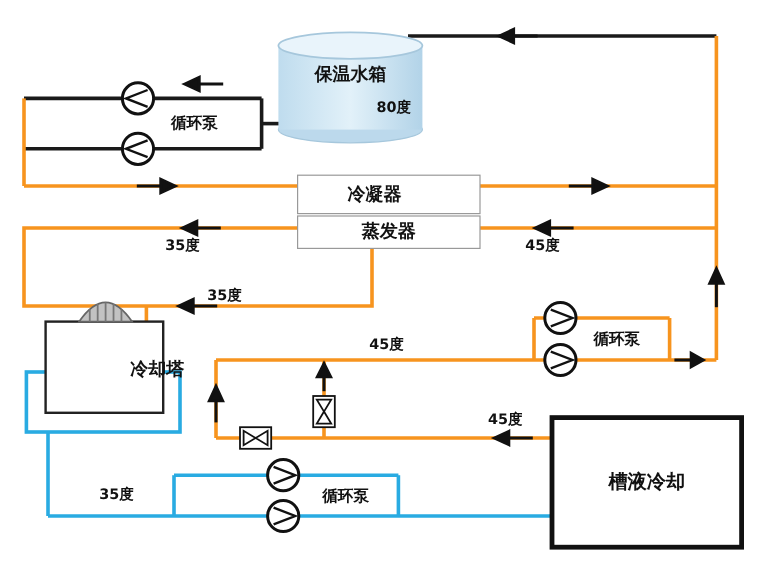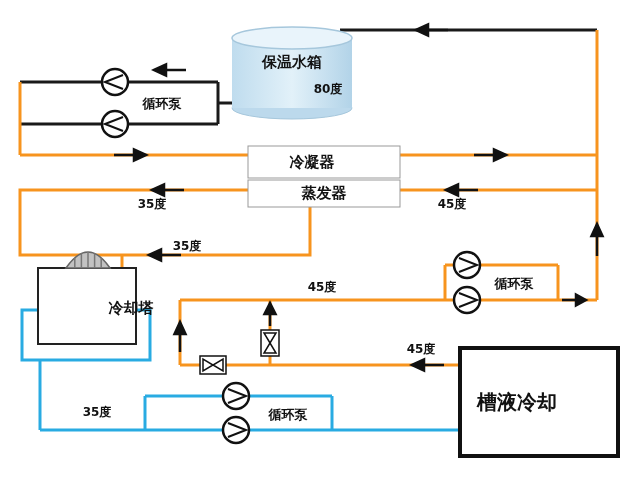--- a/index.html
+++ b/index.html
@@ -210,17 +210,17 @@
 <div class="lbl med" style="left:162px;top:103px;">循环泵</div>
 <div class="lbl big halo" style="left:312px;top:162px;">冷凝器</div>
 <div class="lbl big halo" style="left:324px;top:193px;">蒸发器</div>
 <div class="lbl tmp" style="left:152px;top:204px;">35度</div>
 <div class="lbl tmp" style="left:452px;top:204px;">45度</div>
 <div class="lbl tmp" style="left:187px;top:246px;">35度</div>
 <div class="lbl tmp" style="left:322px;top:287px;">45度</div>
 <div class="lbl big" style="left:87px;top:308px;margin-left:44px;">冷却塔</div>
 <div class="lbl med" style="left:514px;top:283px;">循环泵</div>
 <div class="lbl tmp" style="left:421px;top:349px;">45度</div>
-<div class="lbl big" style="left:517px;top:402px;font-size:20px;">槽液冷却</div>
+<div class="lbl big" style="left:539px;top:402px;font-size:16px;">槽液冷却</div>
 <div class="lbl med" style="left:288px;top:414px;">循环泵</div>
 <div class="lbl tmp" style="left:97px;top:412px;">35度</div>
 
 </div>
 
 </body></html>

